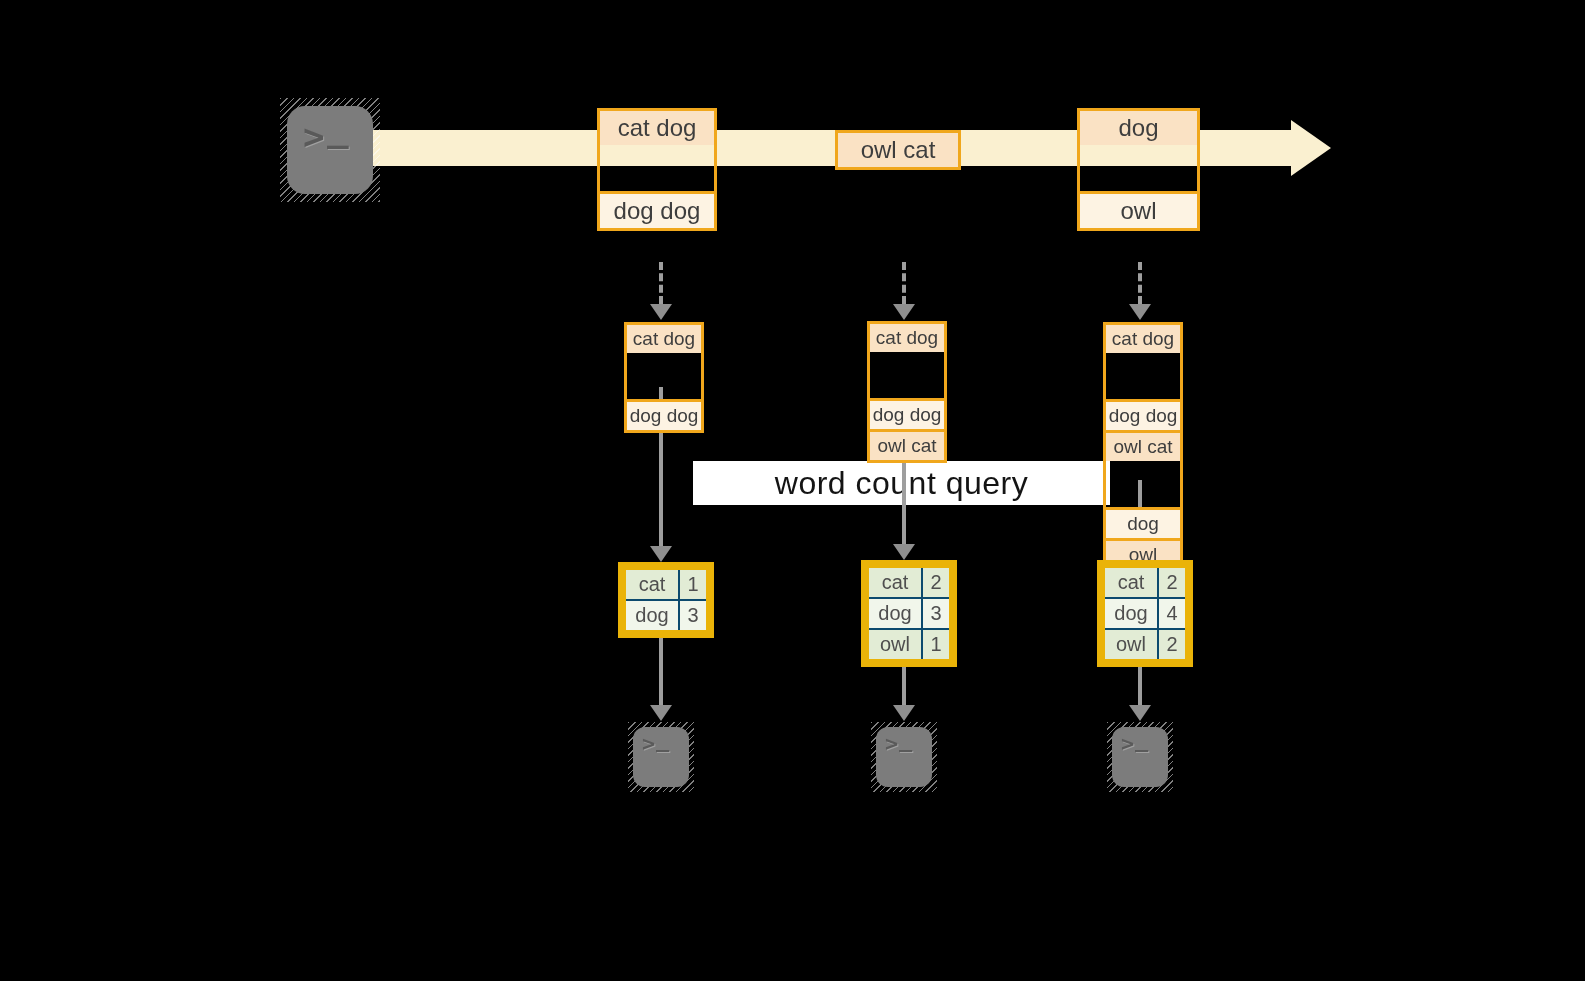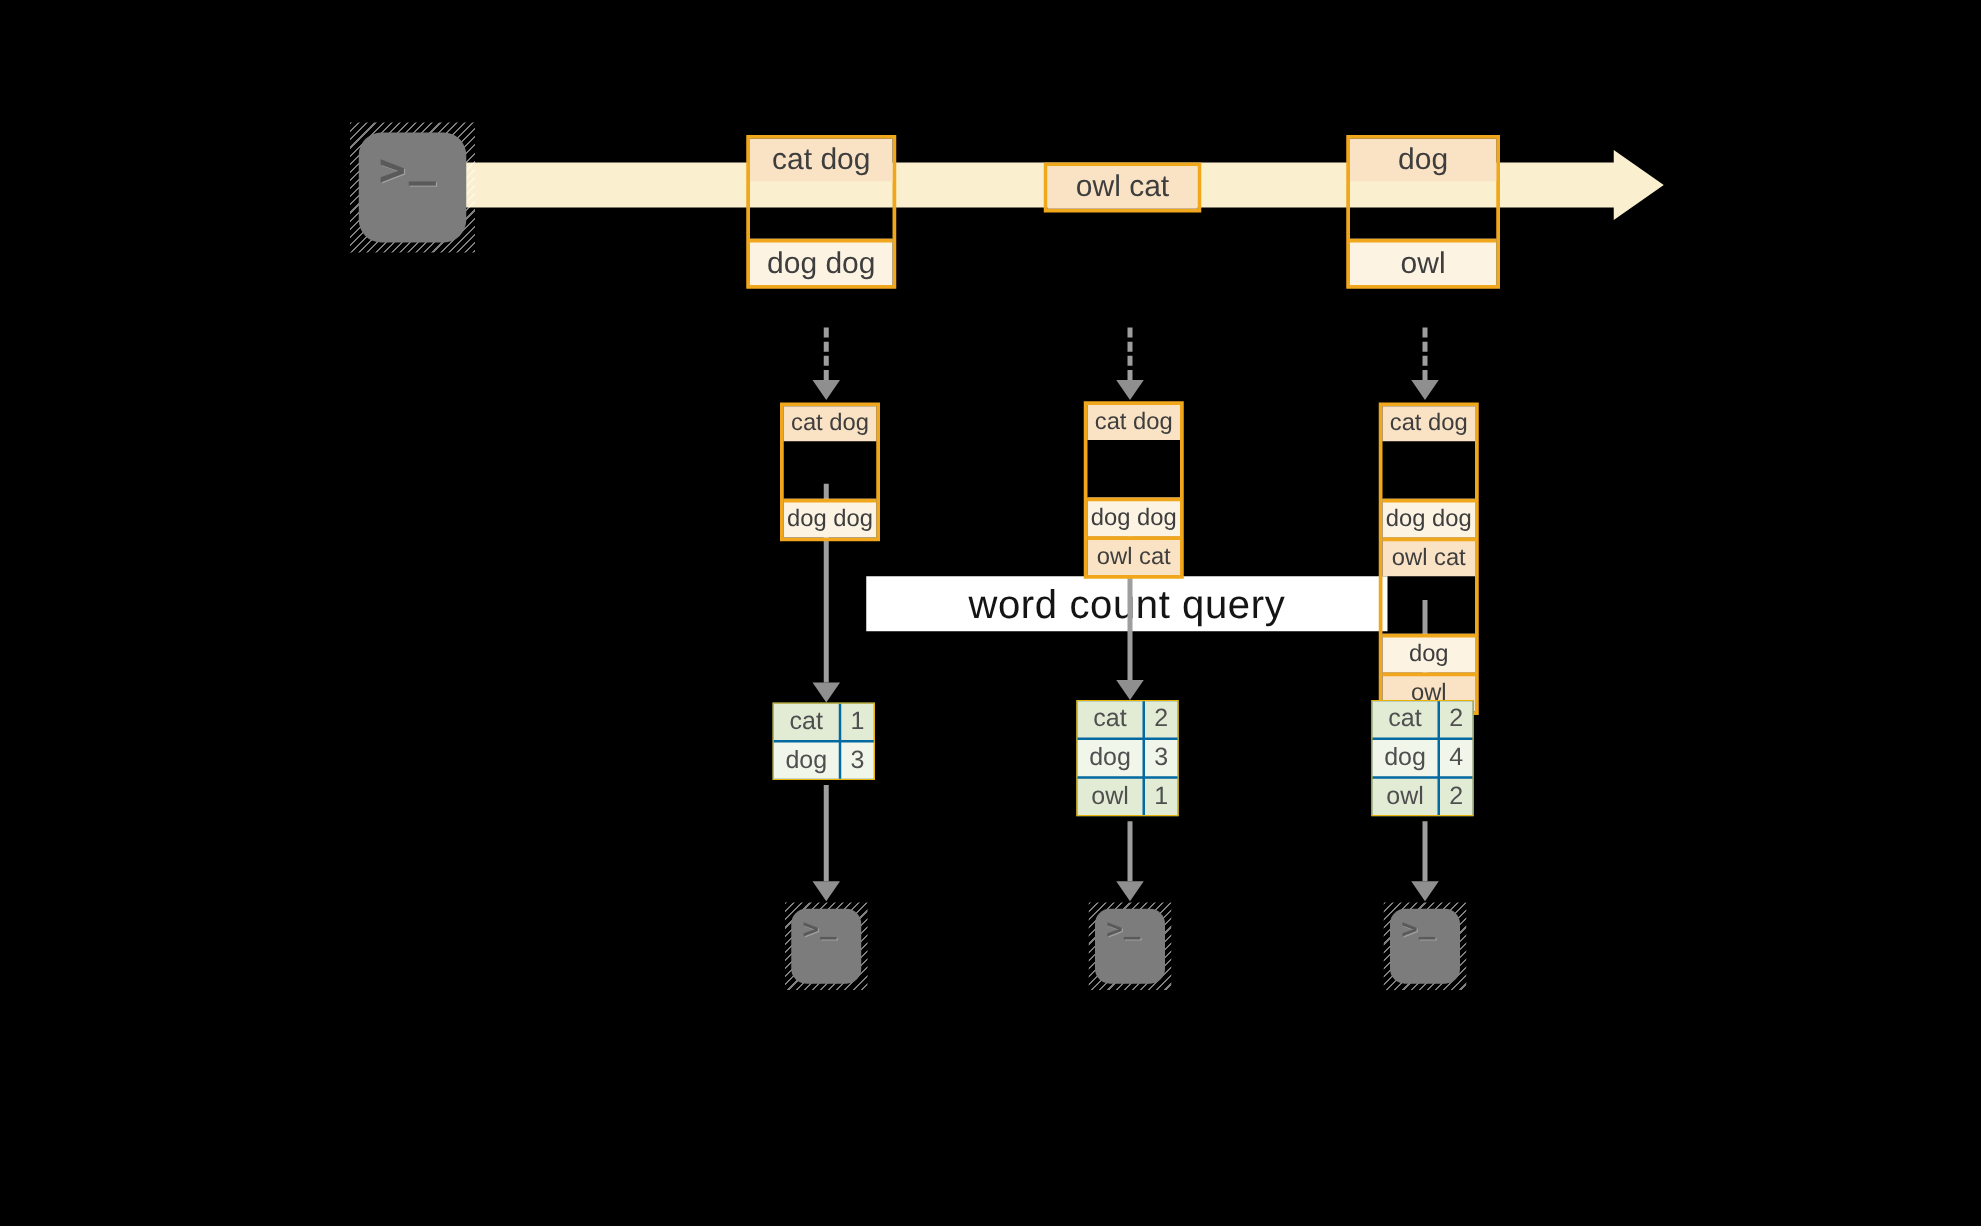--- a/index.html
+++ b/index.html
@@ -23,21 +23,21 @@
   .stack-row + .stack-row{border-top:3px solid #F0A71C;}
   
   .v-line{position:absolute;width:4px;background:#9E9E9E;z-index:3;}
   .v-line-dashed{position:absolute;width:0;border-left:4px dashed #9E9E9E;z-index:3;}
   .head-down{position:absolute;width:0;height:0;z-index:3;
     border-left:11px solid transparent;border-right:11px solid transparent;border-top:16px solid #8F8F8F;}
   
   .query-band{position:absolute;left:693px;top:461px;width:417px;height:44px;background:#FFFFFF;z-index:2;
     display:flex;align-items:center;justify-content:center;font-size:32px;color:#141414;letter-spacing:.5px;}
   
-  .count-table{position:absolute;border:1px solid #eab308;background:#0369a1;z-index:4;
+  .count-table{position:absolute;border:8px solid #eab308;background:#0c4a6e;z-index:4;
     display:grid;grid-template-columns:52px 26px;gap:2px;}
   .count-cell{height:29px;line-height:29px;text-align:center;font-size:20px;color:#4F4F4F;}
   .cell-green{background:#E2ECD5;}
   .cell-pale{background:#F1F6EB;}
   
   .terminal{position:absolute;z-index:4;
     background:repeating-linear-gradient(135deg, rgba(255,255,255,.5) 0px, rgba(255,255,255,.5) 1.2px, transparent 1.2px, transparent 4.6px);}
   .term-body{position:absolute;background:#7C7C7C;}
   .term-large .term-body{left:7px;top:8px;right:7px;bottom:8px;border-radius:18px;}
   .term-small .term-body{left:5px;top:5px;right:5px;bottom:5px;border-radius:12px;}

